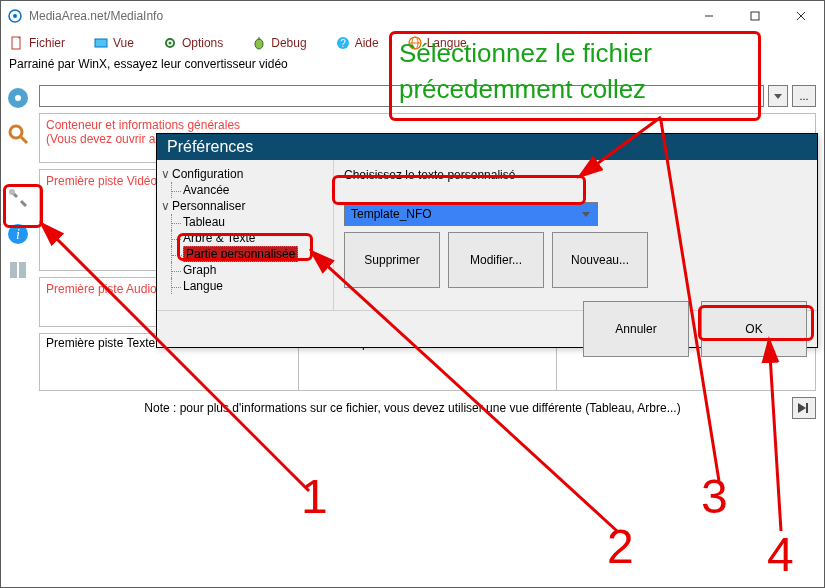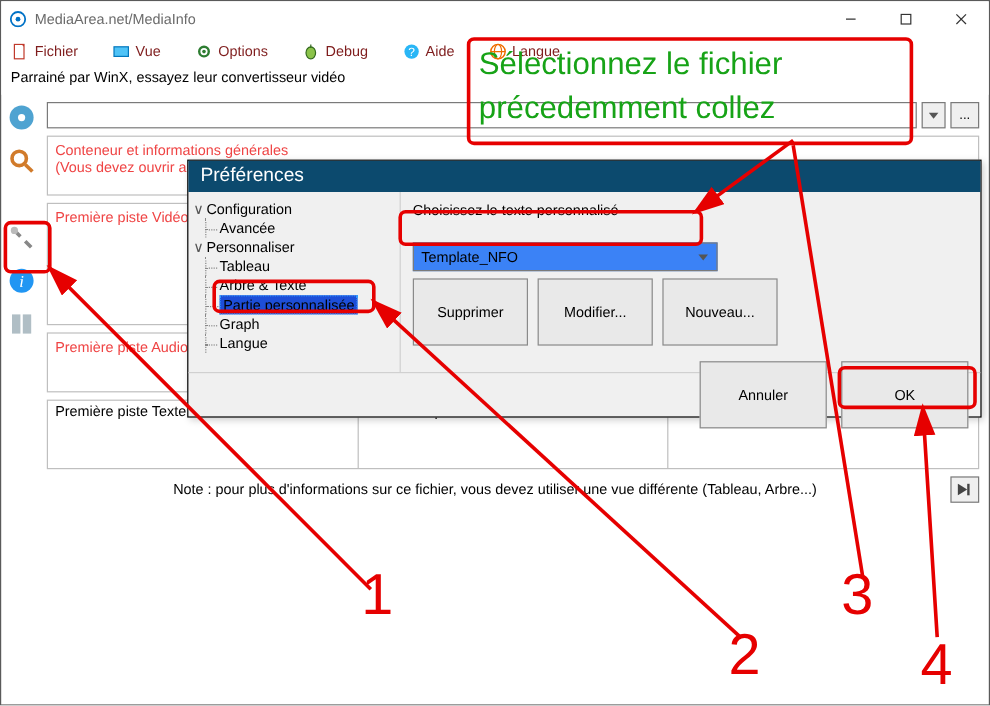--- a/index.html
+++ b/index.html
@@ -33,21 +33,21 @@
   .dlg{position:absolute;left:155px;top:132px;width:660px;border:1px solid #000;background:#f0f0f0;z-index:5;box-shadow:2px 2px 6px rgba(0,0,0,.2);}
   .dlg-title{height:26px;background:#0c4a6e;color:#fff;display:flex;align-items:center;padding:0 10px;font-size:16px;}
   .dlg-body{display:flex;min-height:150px;}
   .tree{width:168px;border-right:1px solid #d0d0d0;padding:6px 4px;font-size:12px;line-height:16px;}
   .tree .node{white-space:nowrap;}
   .tree .root{font-weight:normal;}
   .tree .child{padding-left:22px;position:relative;}
   .tree .child::before{content:"";position:absolute;left:10px;top:0;bottom:0;border-left:1px dotted #888;}
   .tree .child span{position:relative;}
   .tree .child span::before{content:"";position:absolute;left:-12px;top:8px;width:10px;border-top:1px dotted #888;}
-  .tree .sel{background:#1d4ed8;border:1px dotted #3399ff;padding:0 2px;}
+  .tree .sel{background:#b91c1c;border:1px dotted #3399ff;padding:0 2px;}
   .tv{display:inline-block;width:9px;text-align:center;color:#555;margin-right:2px;}
   .right{flex:1;padding:8px 10px;}
   .right .lbl{font-size:12px;margin-bottom:20px;}
   .combo{width:240px;height:22px;border:1px solid #7a7a7a;background:#3b82f6;display:flex;align-items:center;justify-content:space-between;padding:0 6px;font-size:12px;}
   .btn-row{margin-top:6px;display:flex;gap:8px;}
   .btn{min-width:74px;height:22px;border:1px solid #8a8a8a;background:#e9e9e9;font-size:12px;padding:16px 10px;display:inline-flex;align-items:center;justify-content:center;}
   .dlg-footer{height:36px;display:flex;align-items:center;justify-content:flex-end;gap:12px;padding:0 10px;border-top:1px solid #d0d0d0;}
   .dlg-footer .btn{min-width:84px;}
   
   .overlay{position:absolute;inset:0;pointer-events:none;z-index:10;}

